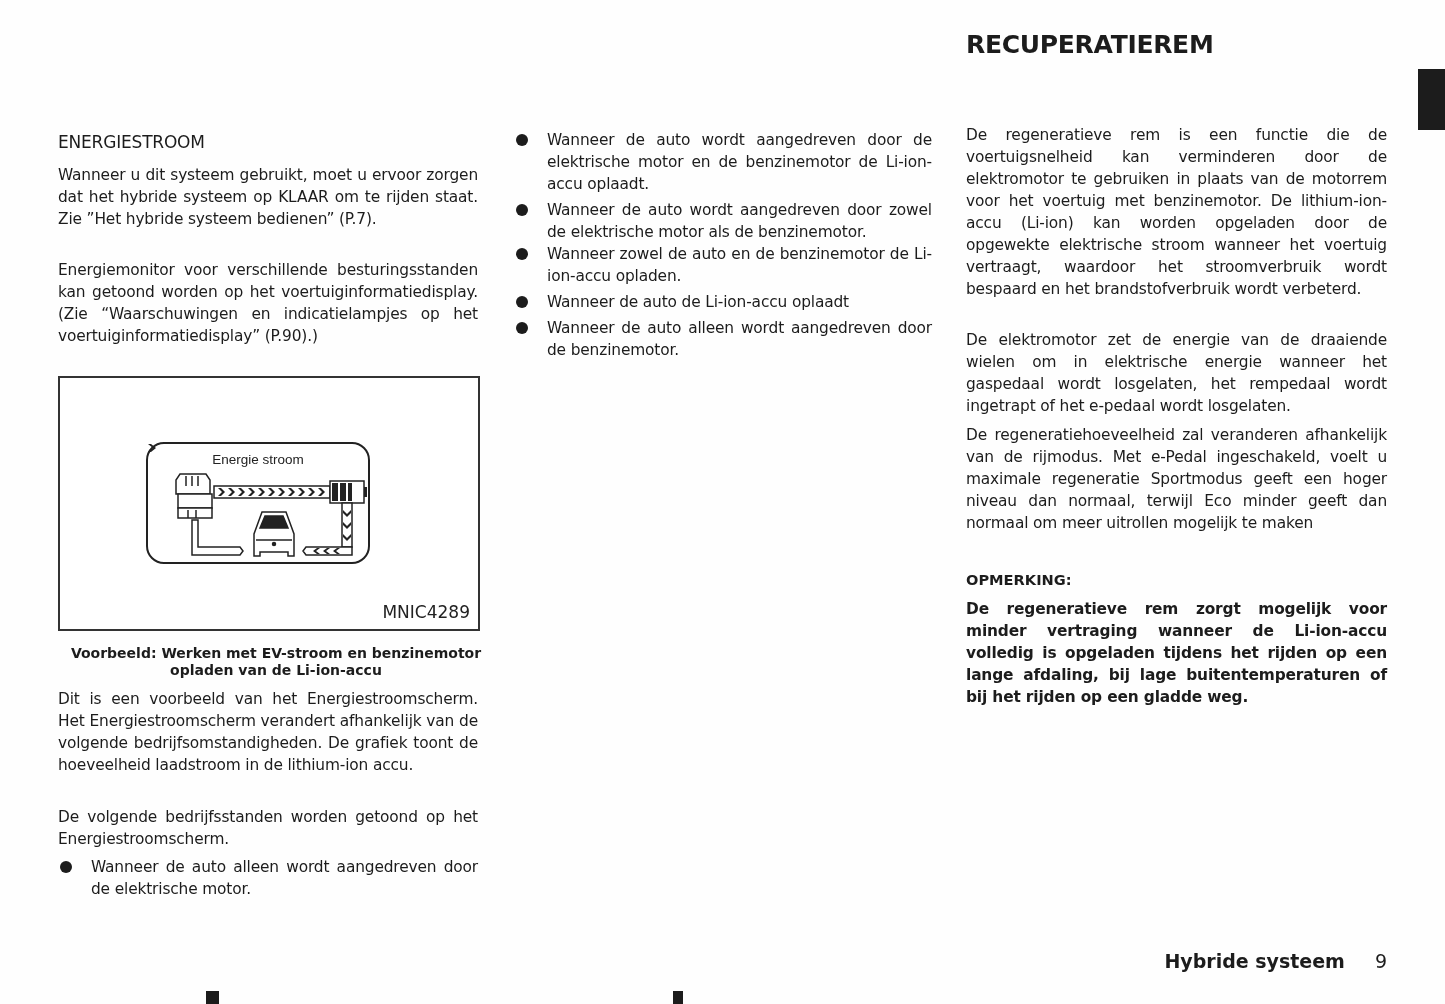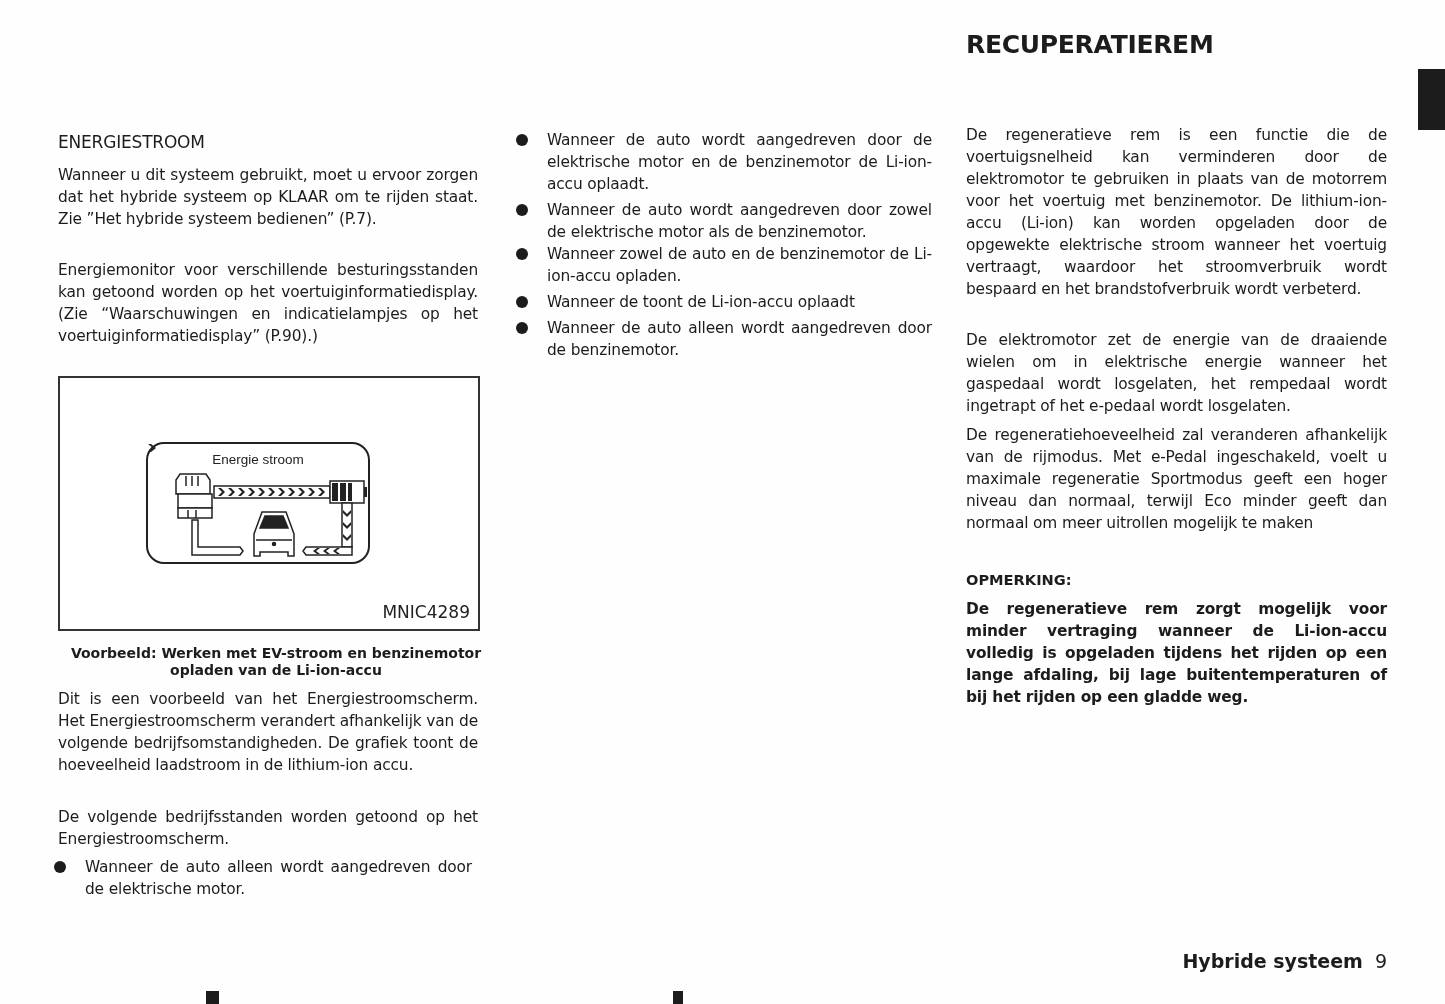--- a/index.html
+++ b/index.html
@@ -55,21 +55,21 @@
     font-size: 14px; font-weight: bold; line-height: 16.5px; margin: 8px;
   }
   .note-label {
     position: absolute; left: 966px; top: 571px; font-size: 14.6px; font-weight: bold; margin: 0;
   }
   .note-text {
     font-weight: bold; letter-spacing: -0.1px;
   }
   .footer {
     position: absolute; right: 58px; top: 950px; font-size: 19px; font-weight: bold;
-    display: flex; gap: 12px; align-items: baseline;
+    display: flex; gap: 30px; align-items: baseline;
   }
   .footer .page-num { font-weight: normal; }
   .crop-mark { position: absolute; top: 991px; width: 13px; height: 13px; background: #1c1c1c; }
 </style>
 </head>
 <body>
 
 <h1 class="section-title">RECUPERATIEREM</h1>
 <div class="side-tab"></div>
 
@@ -142,21 +142,21 @@
         <circle cx="126" cy="100" r="1.5" fill="#222"></circle>
       </g>
     </svg>
   </div>
   <div class="fig-code">MNIC4289</div>
 </div>
 <p class="fig-caption">Voorbeeld: Werken met EV-stroom en benzinemotor opladen van de Li-ion-accu</p>
 
 <p class="body abs" style="left:58px; top:688px; width:420px;">Dit is een voorbeeld van het Energiestroomscherm. Het Energiestroomscherm verandert afhankelijk van de volgende bedrijfsomstandigheden. De grafiek toont de hoeveelheid laadstroom in de lithium-ion accu.</p>
 <p class="body abs" style="left:58px; top:806px; width:420px;">De volgende bedrijfsstanden worden getoond op het Energiestroomscherm.</p>
-<ul class="bullets abs" style="left:52px; top:856px; width:420px;">
+<ul class="bullets abs" style="left:58px; top:856px; width:420px;">
   <li>
     <span class="dot"></span>
     <p class="body">Wanneer de auto alleen wordt aangedreven door de elektrische motor.</p>
   </li>
 </ul>
 
 <ul class="bullets abs" style="left:514px; top:129px; width:418px;">
   <li style="margin-bottom:4px;">
     <span class="dot"></span>
     <p class="body">Wanneer de auto wordt aangedreven door de elektrische motor en de benzinemotor de Li-ion-accu oplaadt.</p>
@@ -164,21 +164,21 @@
   <li style="margin-bottom:0;">
     <span class="dot"></span>
     <p class="body">Wanneer de auto wordt aangedreven door zowel de elektrische motor als de benzinemotor.</p>
   </li>
   <li style="margin-bottom:4px;">
     <span class="dot"></span>
     <p class="body">Wanneer zowel de auto en de benzinemotor de Li-ion-accu opladen.</p>
   </li>
   <li style="margin-bottom:4px;">
     <span class="dot"></span>
-    <p class="body">Wanneer de toont de Li-ion-accu oplaadt</p>
+    <p class="body">Wanneer de auto de Li-ion-accu oplaadt</p>
   </li>
   <li>
     <span class="dot"></span>
     <p class="body">Wanneer de auto alleen wordt aangedreven door de benzinemotor.</p>
   </li>
 </ul>
 
 <p class="body abs" style="left:966px; top:124px; width:421px;">De regeneratieve rem is een functie die de voertuigsnelheid kan verminderen door de elektromotor te gebruiken in plaats van de motorrem voor het voertuig met benzinemotor. De lithium-ion-accu (Li-ion) kan worden opgeladen door de opgewekte elektrische stroom wanneer het voertuig vertraagt, waardoor het stroomverbruik wordt bespaard en het brandstofverbruik wordt verbeterd.</p>
 <p class="body abs" style="left:966px; top:329px; width:421px;">De elektromotor zet de energie van de draaiende wielen om in elektrische energie wanneer het gaspedaal wordt losgelaten, het rempedaal wordt ingetrapt of het e-pedaal wordt losgelaten.</p>
 <p class="body abs" style="left:966px; top:424px; width:421px;">De regeneratiehoeveelheid zal veranderen afhankelijk van de rijmodus. Met e-Pedal ingeschakeld, voelt u maximale regeneratie Sportmodus geeft een hoger niveau dan normaal, terwijl Eco minder geeft dan normaal om meer uitrollen mogelijk te maken</p>

